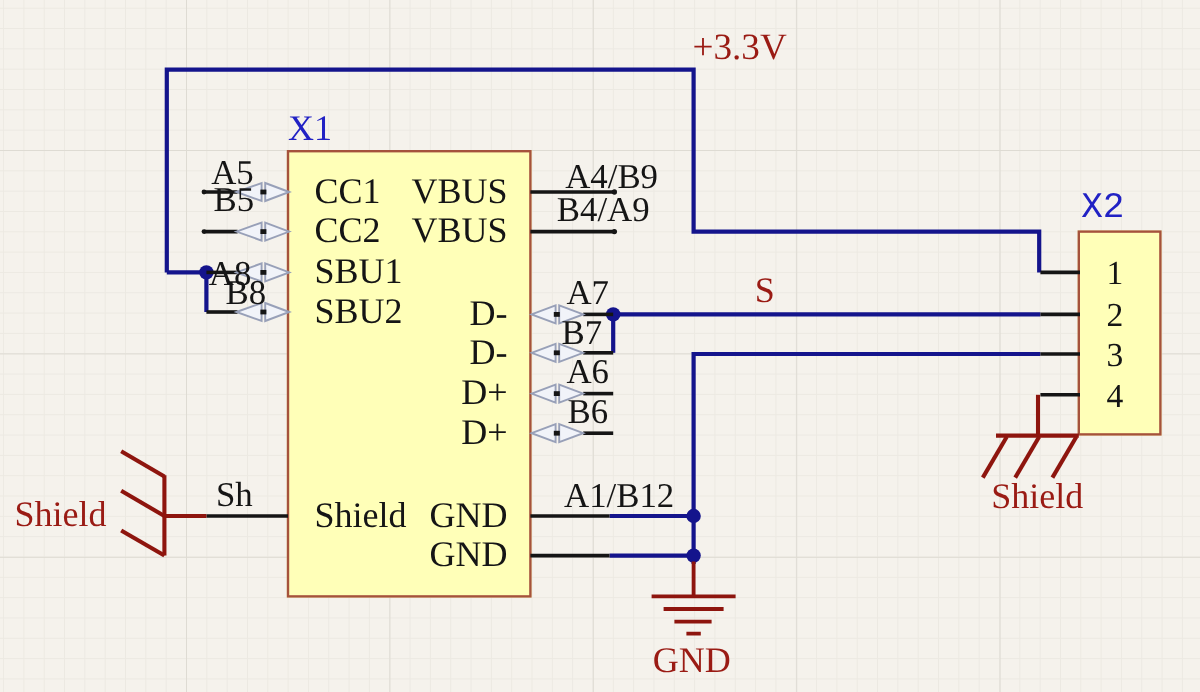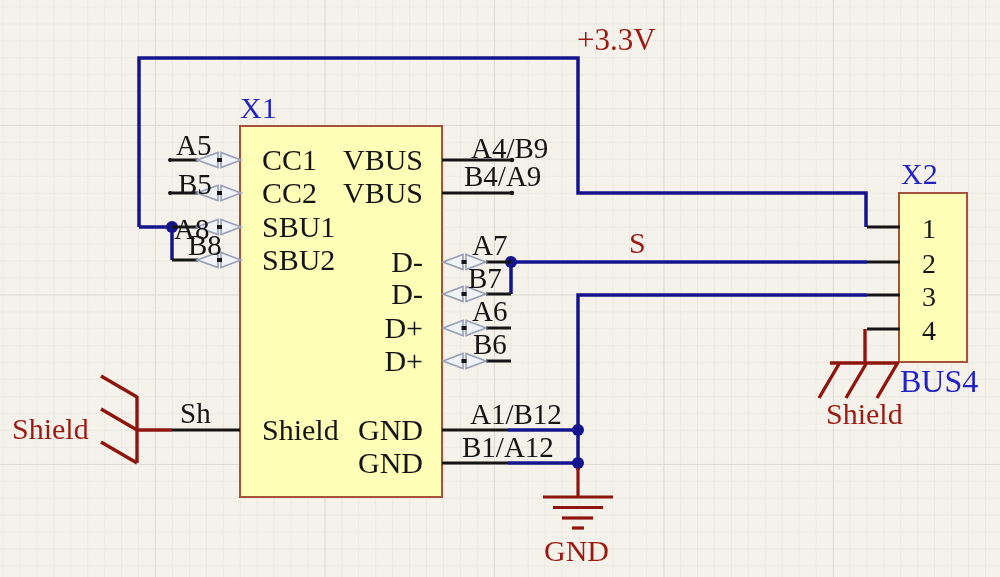--- a/index.html
+++ b/index.html
@@ -22,21 +22,21 @@
   .body-x2{left:898px;top:192px;width:70px;height:171px;}
   svg.wires{position:absolute;left:0;top:0;z-index:2;}
   .t{
     position:absolute;white-space:nowrap;transform:translateY(-50%);
     font-family:"Liberation Serif",serif;font-size:30px;color:#151515;
     line-height:1;z-index:3;
   }
   .des{font-size:29px;}
   .blue{color:#2121C4;}
   .red{color:#9A1B14;}
-  .sans{font-family:Liberation Serif, serif;}
+  .sans{font-family:Liberation Mono, monospace;}
   .pnum{width:26px;text-align:center;font-size:28px;}
   .pwr{font-size:31px;}
 </style>
 </head>
 <body>
 
 <div class="sheet">
 
   <div class="body-x1"></div>
   <div class="body-x2"></div>
@@ -150,50 +150,48 @@
       <path d="M865,329 L865,363"></path>
       <path d="M830,363 L899,363"></path>
       <path d="M839,364 L819,398"></path>
       <path d="M866,364 L846,398"></path>
       <path d="M897,364 L877,398"></path>
     </g>
   </svg>
 
   <div class="t blue" style="left:240px;top:108px">X1</div>
   <div class="t blue sans" style="left:901px;top:174px;font-size:30px">X2</div>
-  <div class="t blue sans" style="left:900px;top:381px;font-size:32px">BUS4</div>
 
   <div class="t" style="left:262px;top:160px">CC1</div>
   <div class="t" style="left:262px;top:193px">CC2</div>
   <div class="t" style="left:262px;top:227px">SBU1</div>
   <div class="t" style="left:262px;top:260px">SBU2</div>
   <div class="t" style="left:262px;top:430px">Shield</div>
 
   <div class="t" style="right:577px;top:160px">VBUS</div>
   <div class="t" style="right:577px;top:193px">VBUS</div>
   <div class="t" style="right:577px;top:262px">D-</div>
   <div class="t" style="right:577px;top:294px">D-</div>
   <div class="t" style="right:577px;top:328px">D+</div>
   <div class="t" style="right:577px;top:361px">D+</div>
   <div class="t" style="right:577px;top:430px">GND</div>
   <div class="t" style="right:577px;top:463px">GND</div>
 
   <div class="t des" style="left:176px;top:145px">A5</div>
-  <div class="t des" style="left:178px;top:184px">B5</div>
+  <div class="t des" style="left:178px;top:167px">B5</div>
   <div class="t des" style="left:174px;top:229px">A8</div>
   <div class="t des" style="left:188px;top:245px">B8</div>
   <div class="t des" style="left:180px;top:413px">Sh</div>
   <div class="t des" style="left:471px;top:148px">A4/B9</div>
   <div class="t des" style="left:464px;top:176px">B4/A9</div>
   <div class="t des" style="left:472px;top:245px">A7</div>
   <div class="t des" style="left:468px;top:278px">B7</div>
   <div class="t des" style="left:472px;top:311px">A6</div>
   <div class="t des" style="left:473px;top:344px">B6</div>
   <div class="t des" style="left:470px;top:414px">A1/B12</div>
-  <div class="t des" style="left:462px;top:447px">B1/A12</div>
 
   <div class="t pnum" style="left:916px;top:229px">1</div>
   <div class="t pnum" style="left:916px;top:264px">2</div>
   <div class="t pnum" style="left:916px;top:297px">3</div>
   <div class="t pnum" style="left:916px;top:331px">4</div>
 
   <div class="t red pwr" style="left:577px;top:39px">+3.3V</div>
   <div class="t red" style="left:629px;top:243px">S</div>
   <div class="t red" style="left:544px;top:551px">GND</div>
   <div class="t red" style="left:12px;top:429px">Shield</div>

